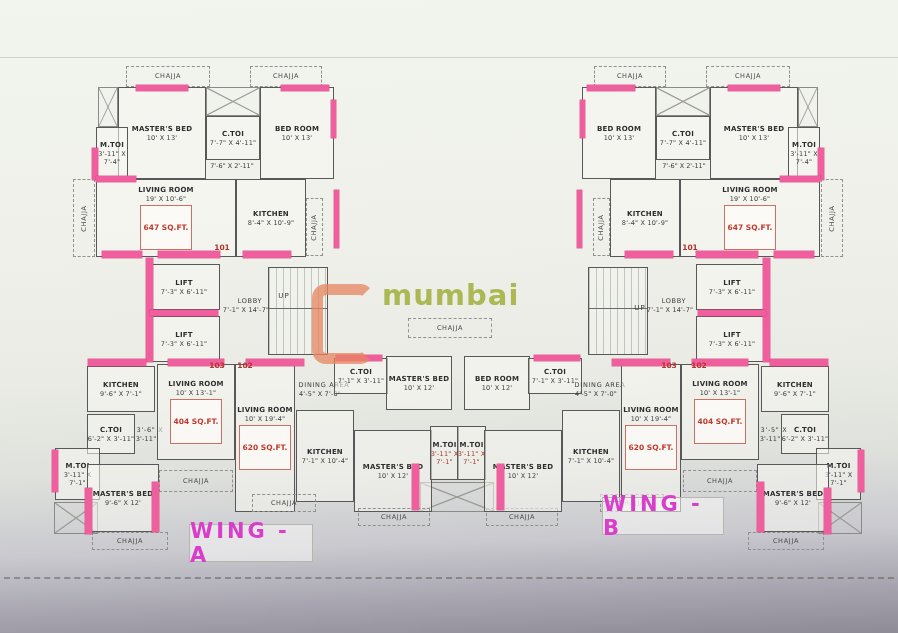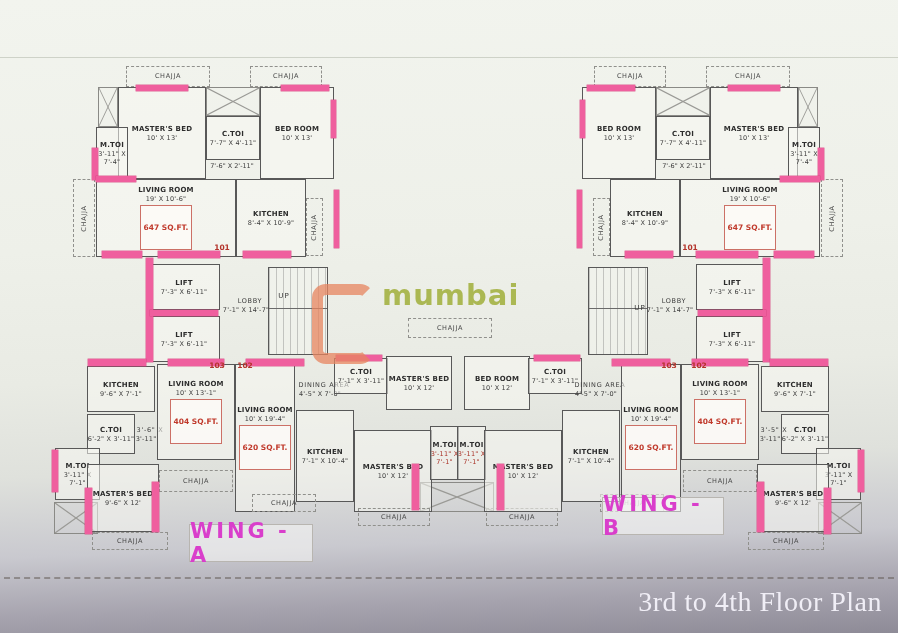--- a/index.html
+++ b/index.html
@@ -390,14 +390,13 @@
   <div class="wm">
     <div class="wm-bracket"></div>
     <div class="wm-col">
       <span class="wm-line1">mumbai</span>
     </div>
   </div>
 
   <div class="wing-label" style="left:189px;top:524px;width:122px;height:36px;">WING - A</div>
   <div class="wing-label" style="left:602px;top:497px;width:120px;height:36px;">WING - B</div>
 
-  <div class="plan-title">3rd to 4th Floor Plan</div>
 </div>
 
 </body></html>

